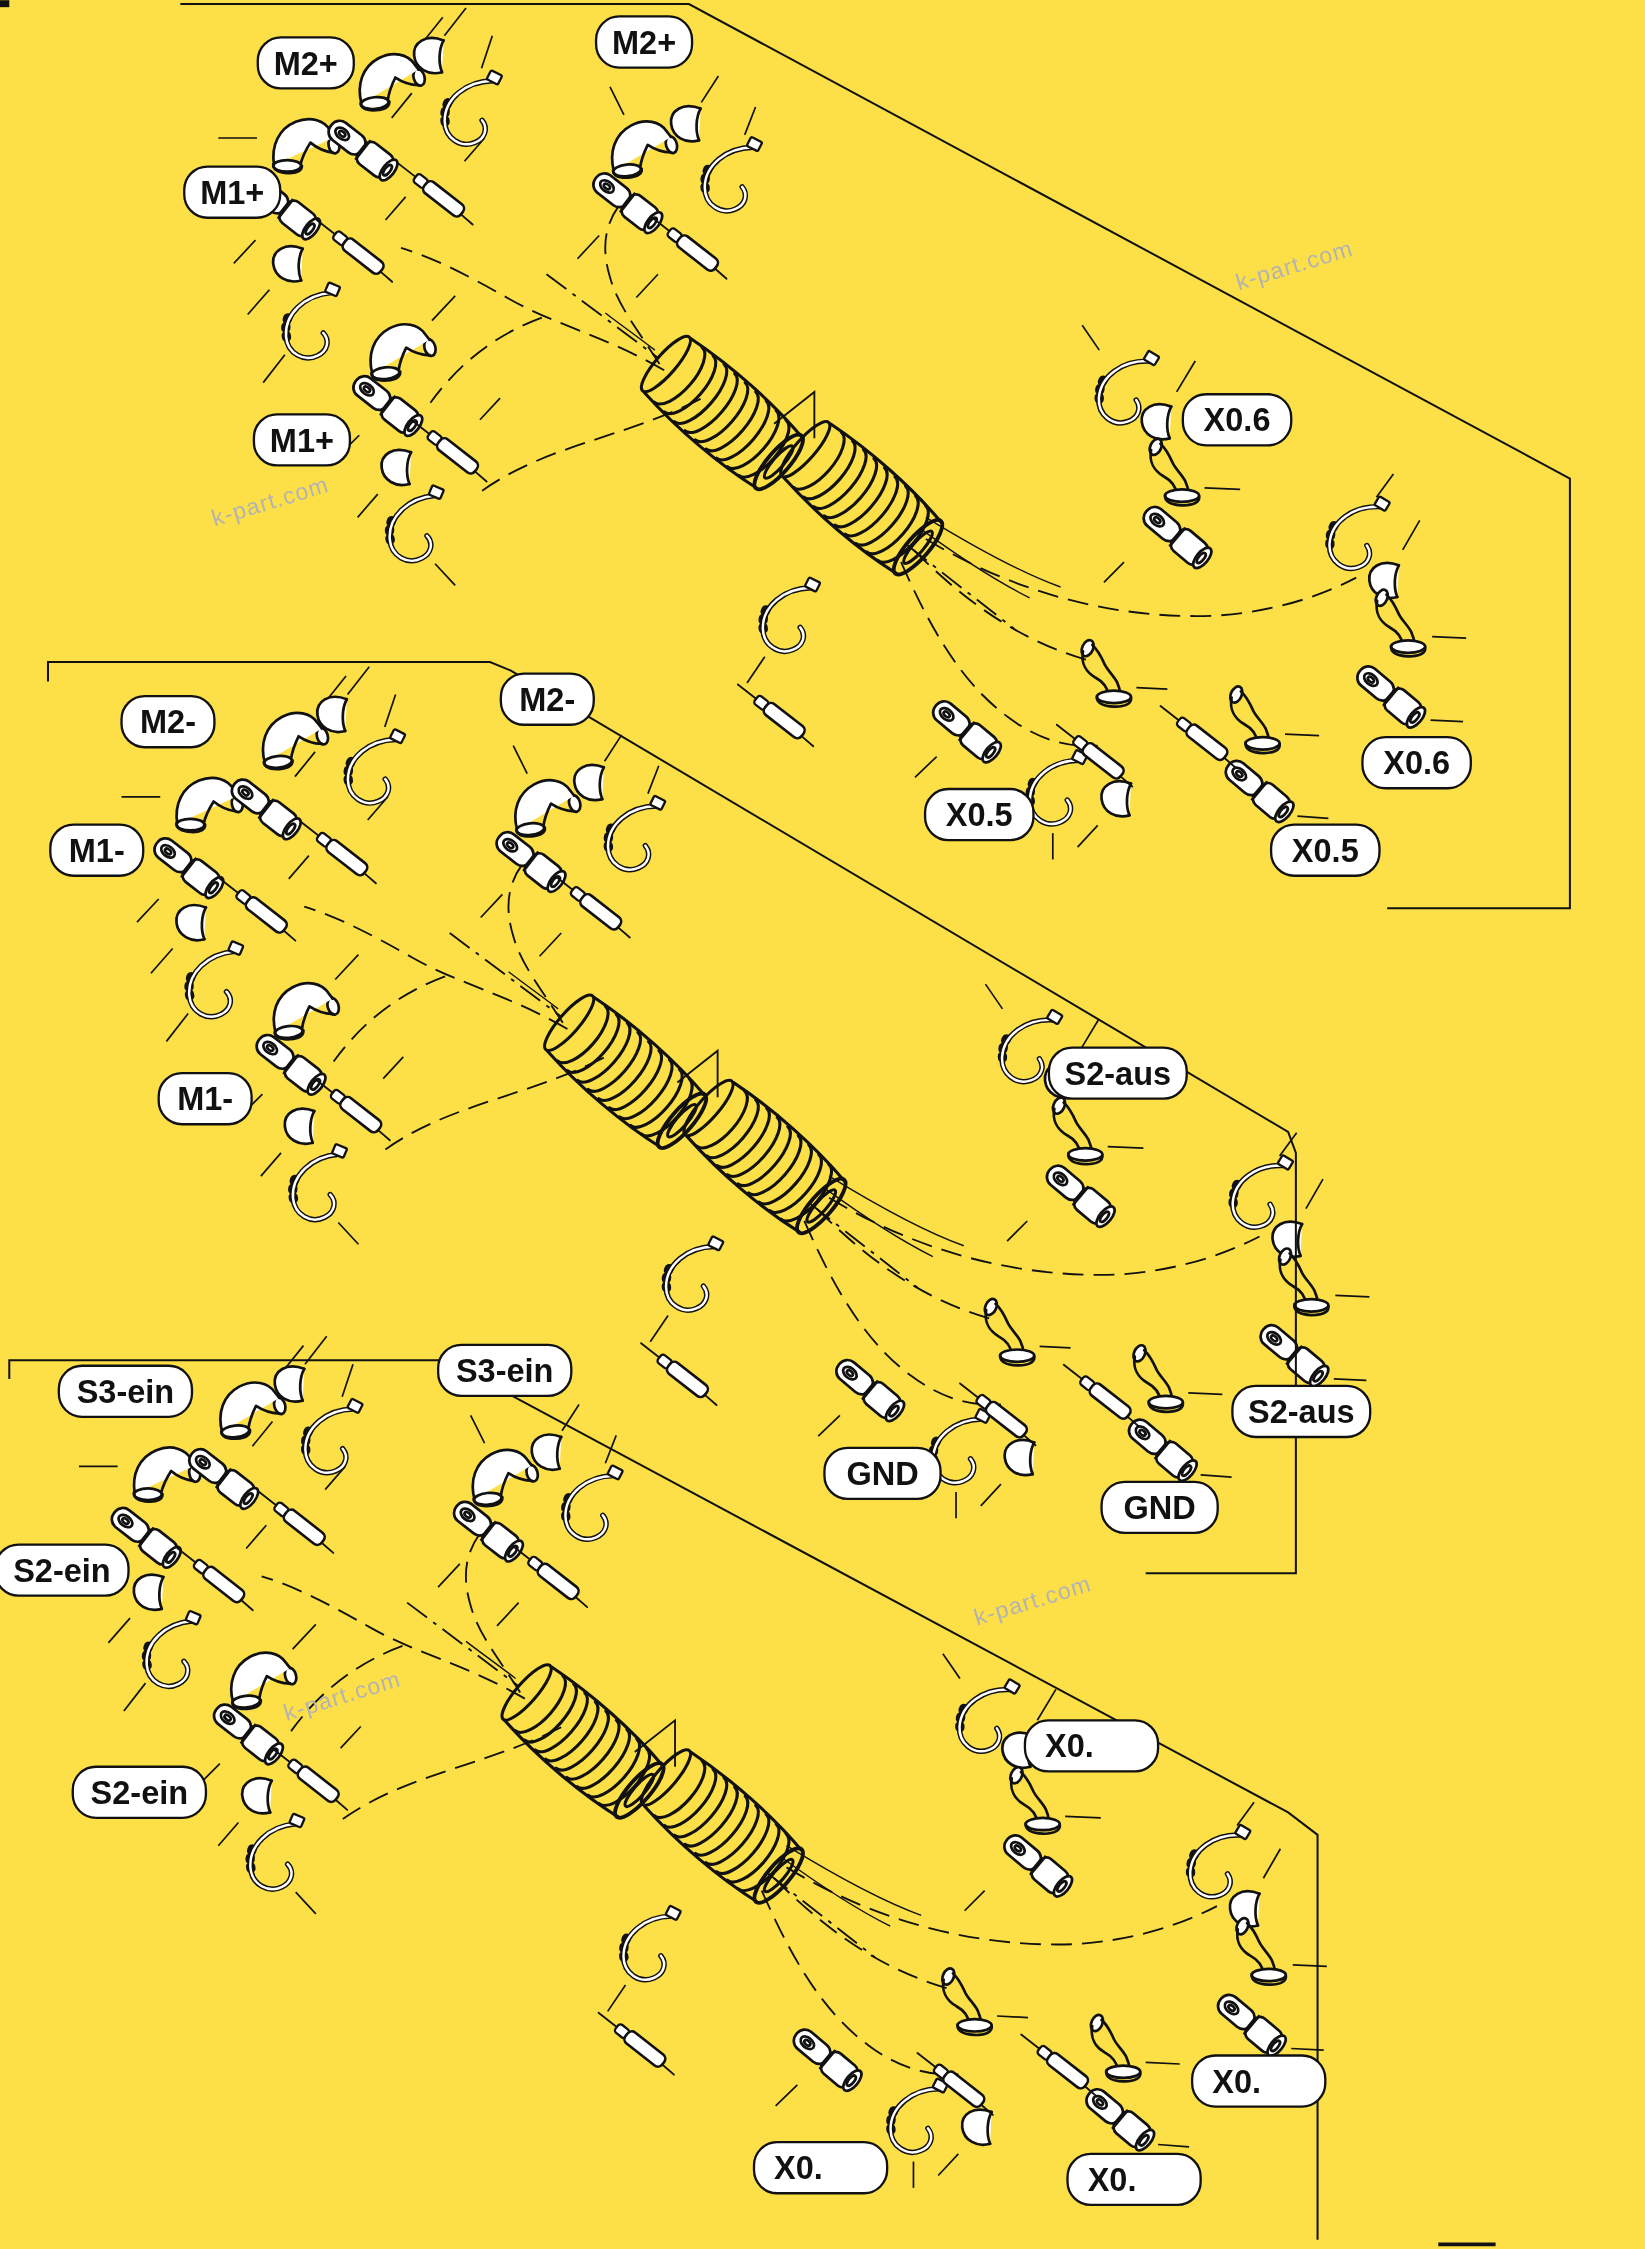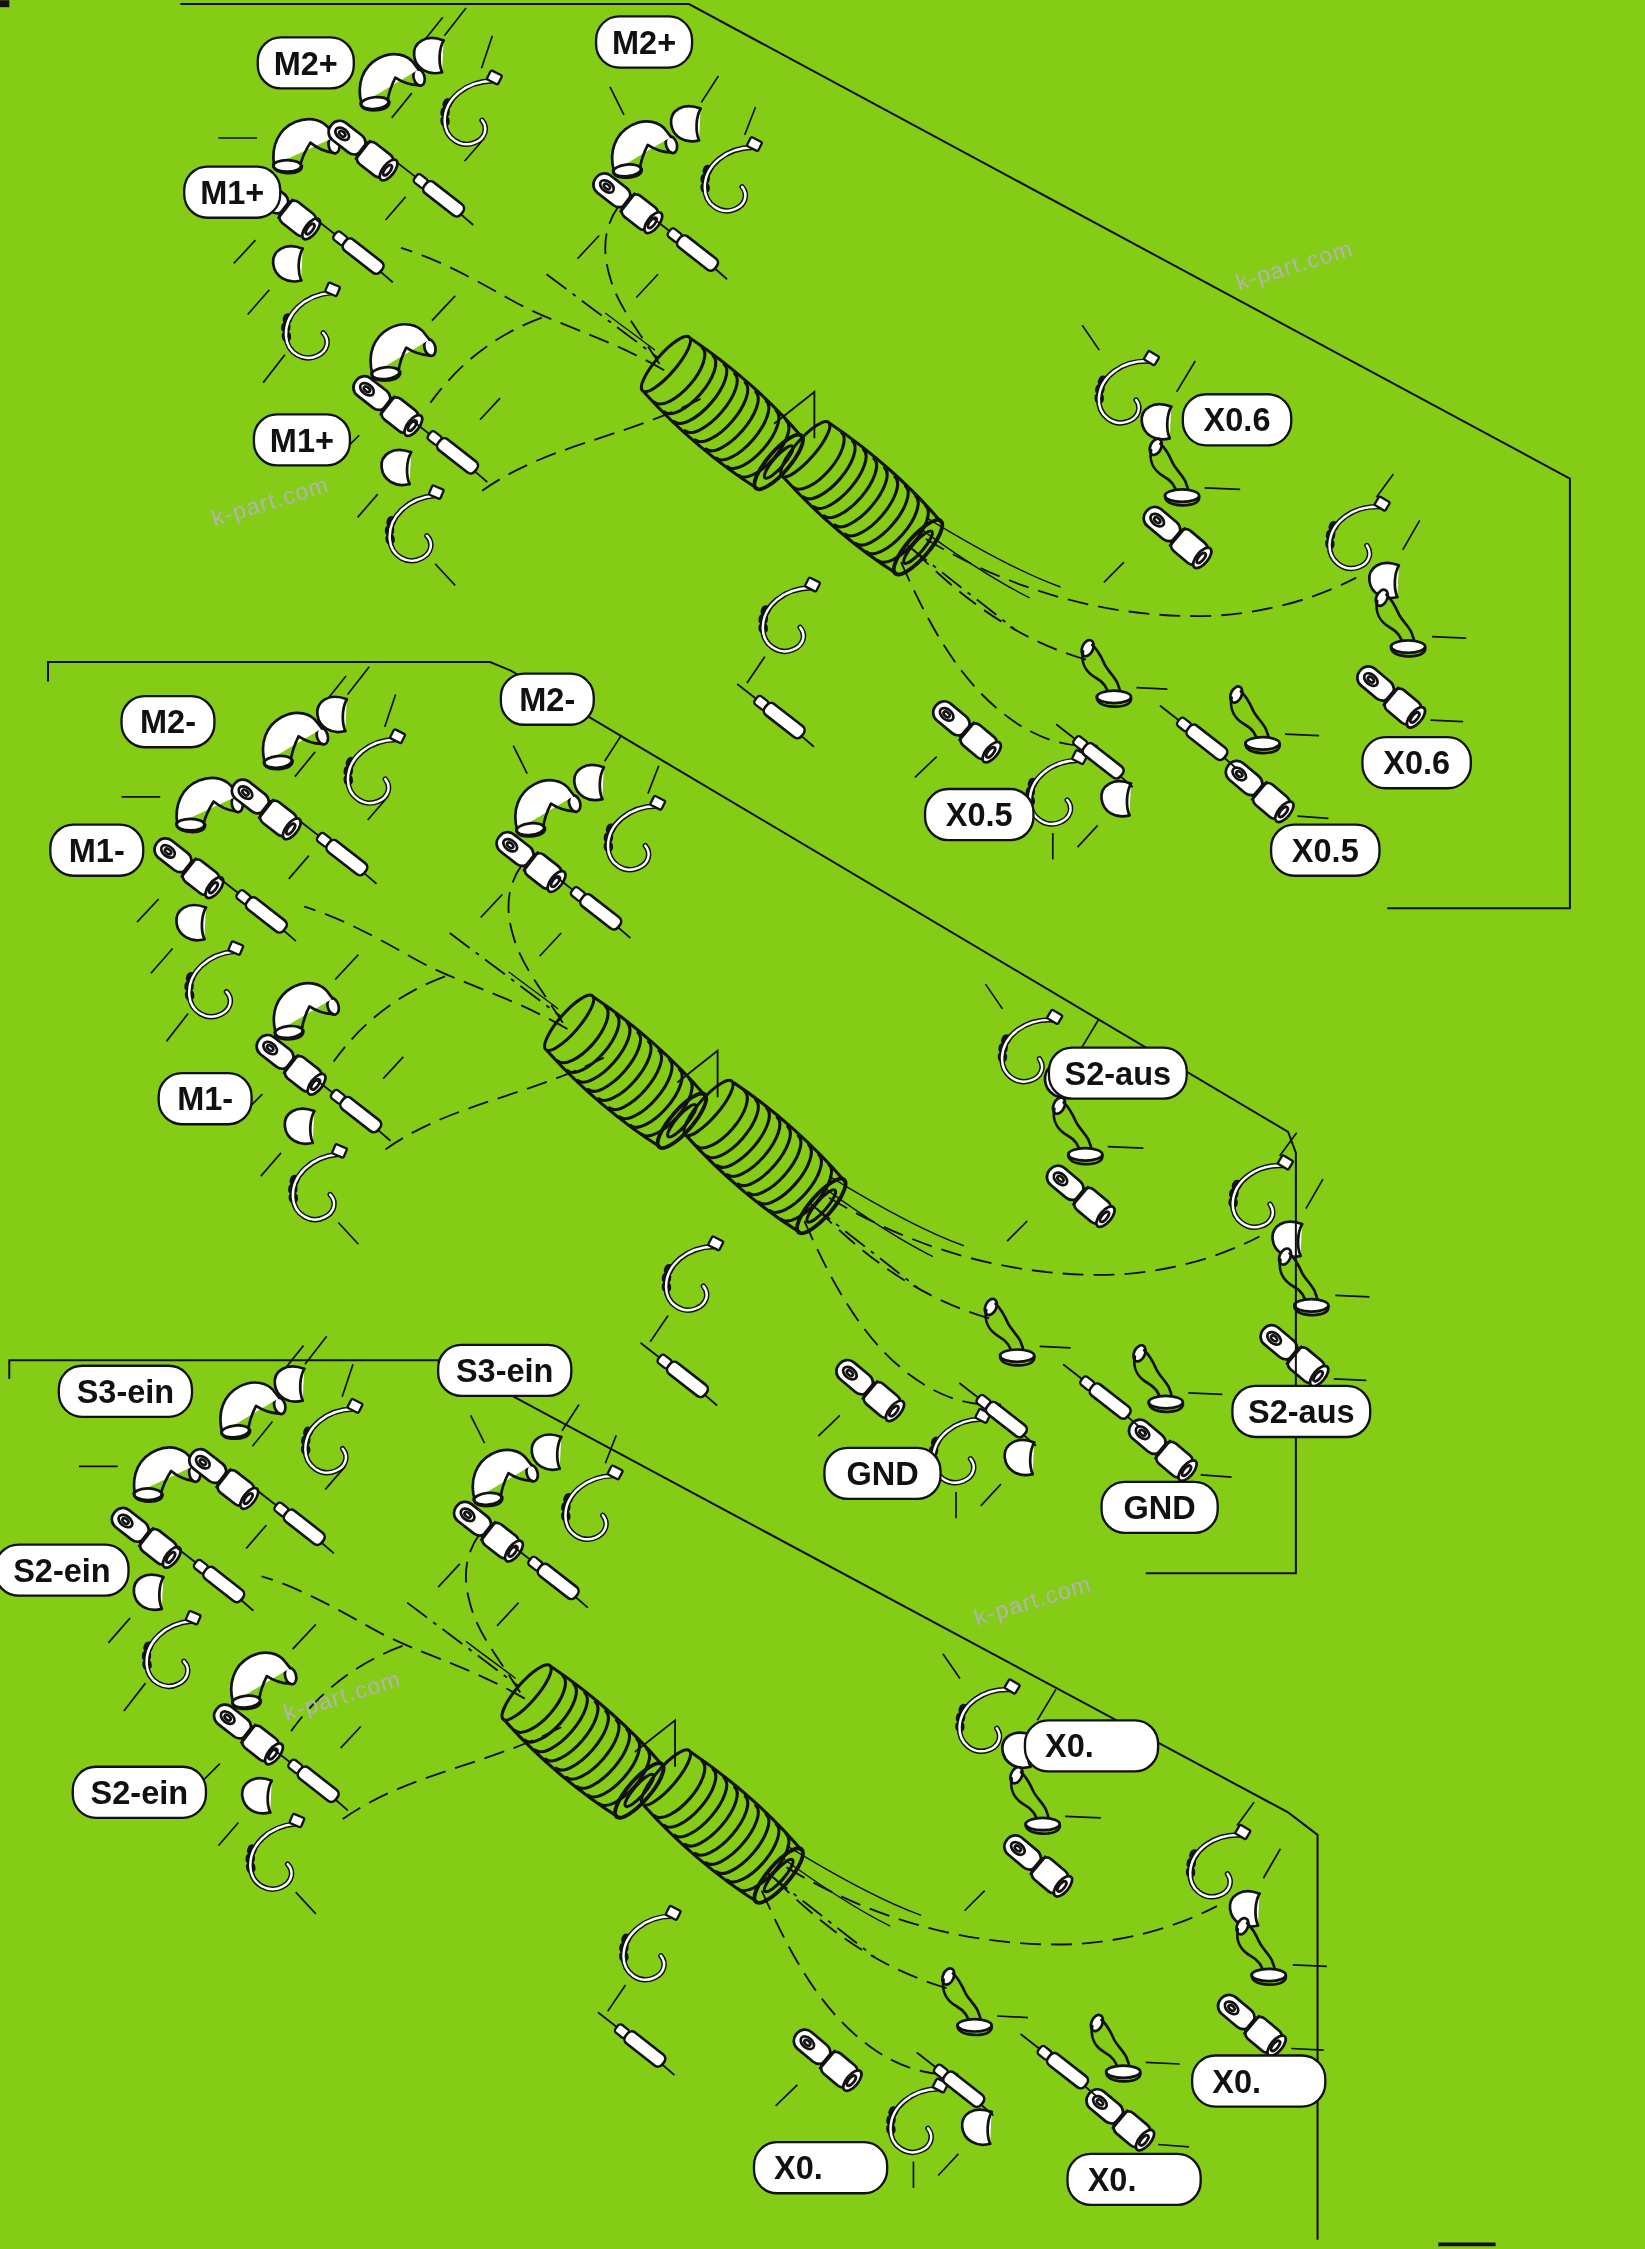--- a/index.html
+++ b/index.html
@@ -1,16 +1,16 @@
 <!DOCTYPE html>
 <html style="font-size:12.4px"><head>
 <meta charset="utf-8">
 <style>
   html,body{margin:0;padding:0;background:#ffffff;}
-  .stage{width:1645px;height:2250px;position:relative;background:#84cc16;overflow:hidden;}
+  .stage{width:1645px;height:2250px;position:relative;background:#fde047;overflow:hidden;}
   svg{display:block;font-family:"Liberation Sans", sans-serif;}
   .callout-text{font-family:"Liberation Sans", sans-serif;font-weight:bold;font-size:42px;fill:#111;}
   .watermark{font-family:"Liberation Sans", sans-serif;font-size:30px;fill:#b3b3b3;letter-spacing:1.5px;}
 </style>
 </head>
 <body>
 
 <div class="stage">
 <svg id="scene" width="1645" height="2250" viewBox="0 0 2125 2906">
   <defs>

